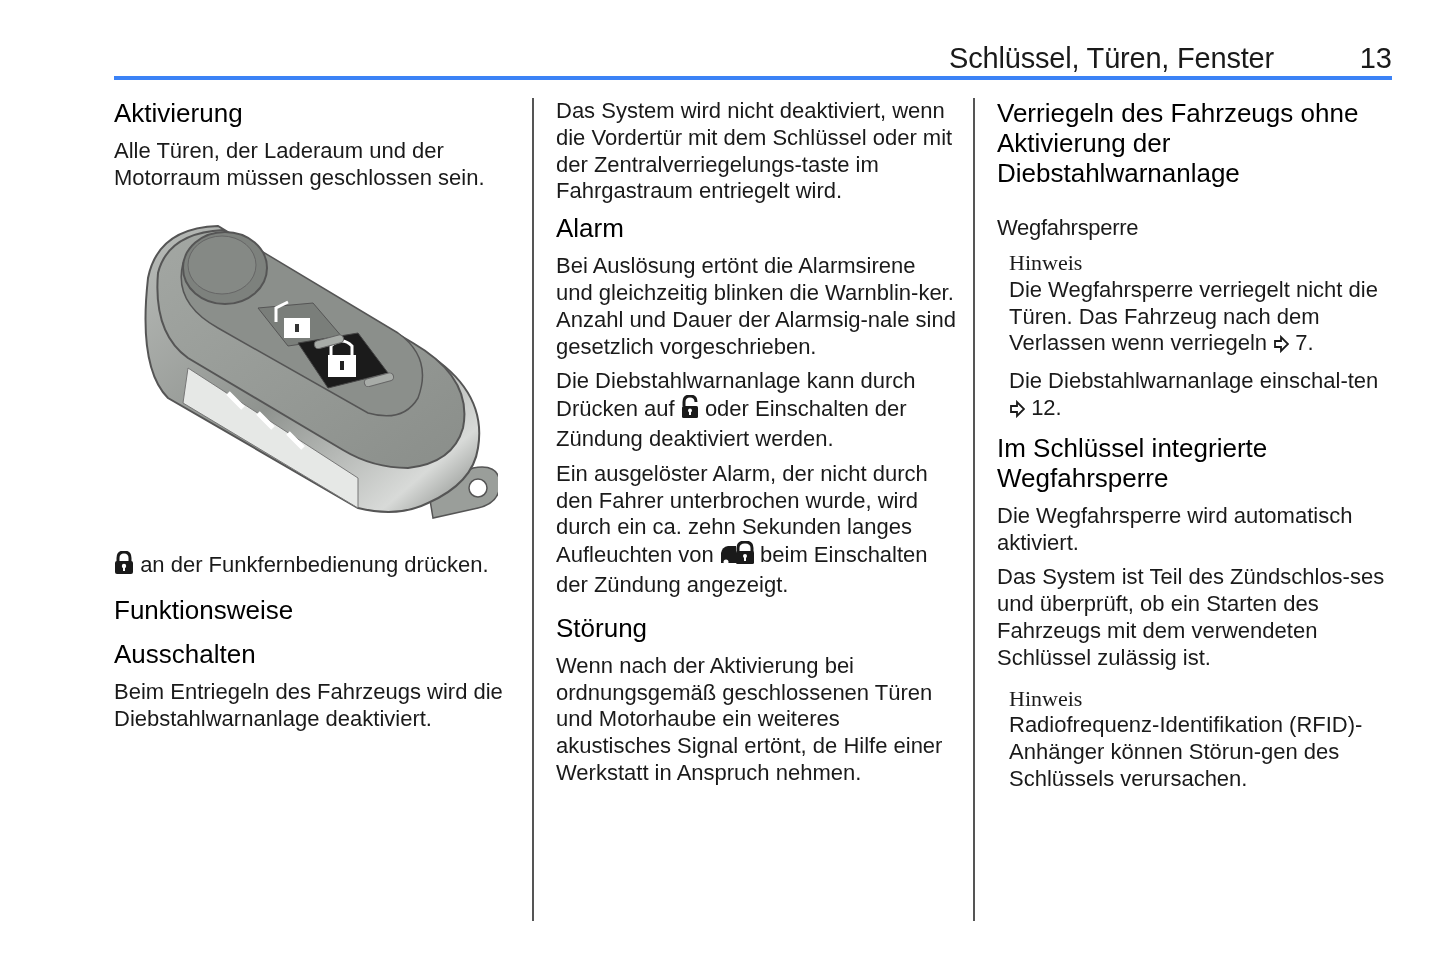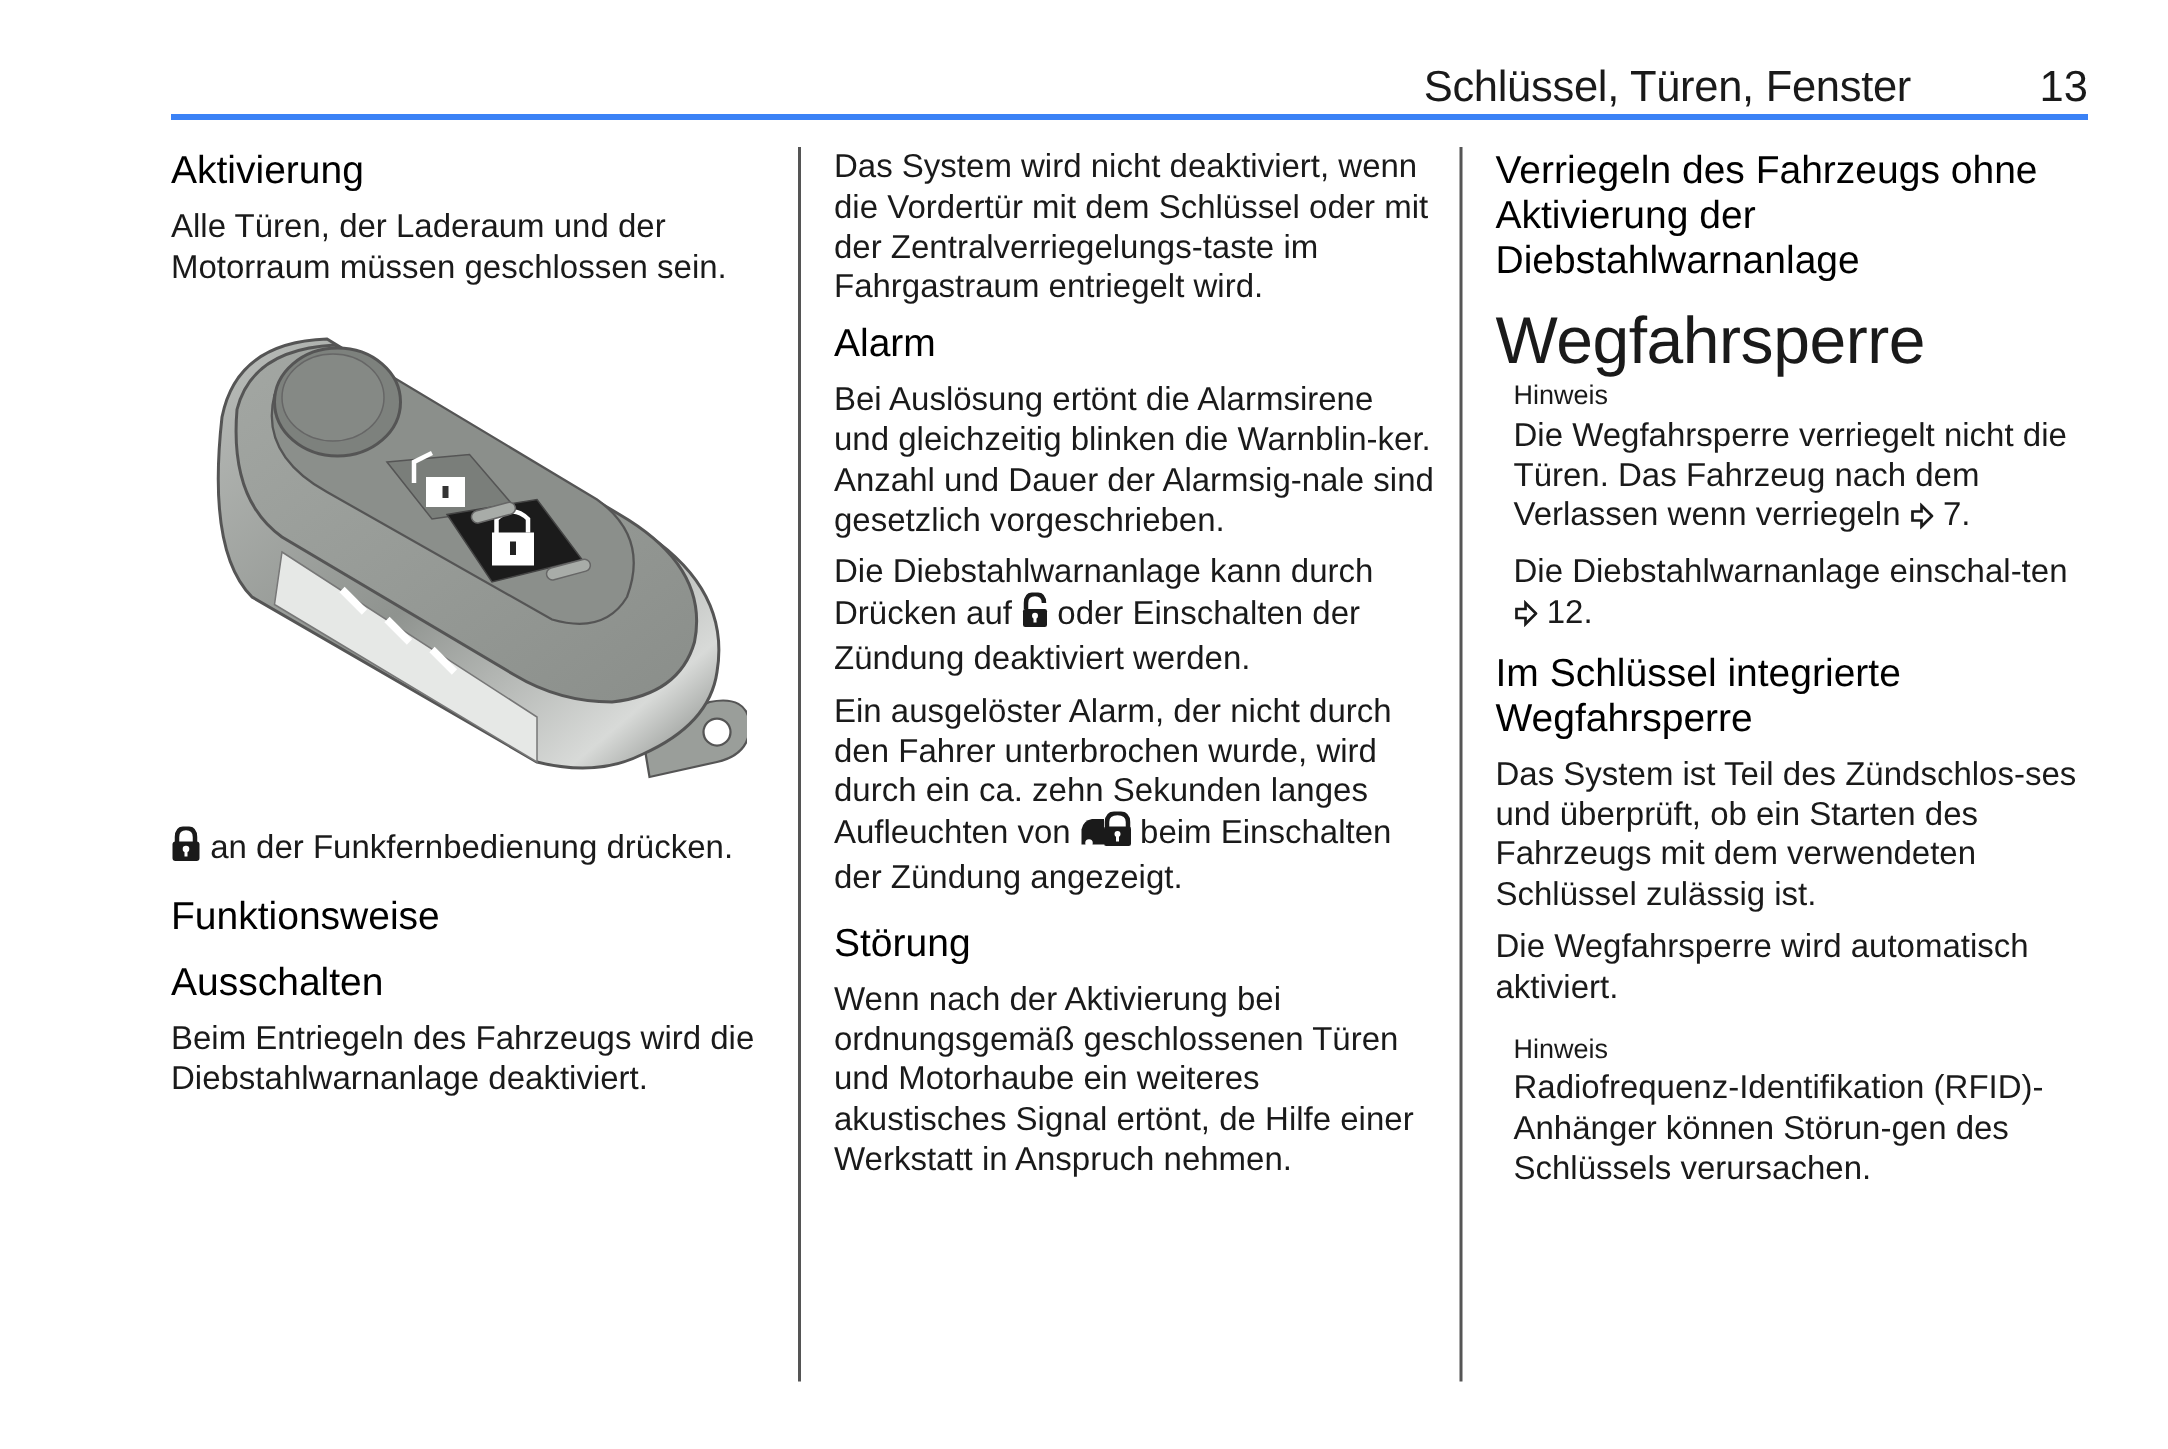--- a/index.html
+++ b/index.html
@@ -11,24 +11,24 @@
   .header-title { position: absolute; right: 118px; top: 0; font-size: 29px; line-height: 36px; letter-spacing: -0.2px; }
   .header-page { position: absolute; right: 0; top: 0; font-size: 29px; line-height: 36px; }
   .col { position: absolute; top: 98px; }
   .col1 { left: 114px; width: 400px; }
   .col2 { left: 556px; width: 400px; }
   .col3 { left: 997px; width: 400px; }
   .vline { position: absolute; top: 98px; width: 2px; height: 823px; background: #555; }
   .vl1 { left: 532px; }
   .vl2 { left: 973px; }
   h2 { font-size: 26px; font-weight: normal; margin: 0 0 10px 0; line-height: 30px; color: #000000; }
-  h1 { font-size: 44px; font-weight: normal; margin: 20px 0 2px 0; line-height: 40px; letter-spacing: -0.3px; }
+  h1 { font-size: 22px; font-weight: normal; margin: 20px 0 2px 0; line-height: 40px; letter-spacing: -0.3px; }
   p { font-size: 22px; line-height: 26.8px; margin: 0 0 8px 0; }
   .note { margin-left: 12px; }
-  .note-label { font-size: 18px; line-height: 26.8px; margin: 0; }
+  .note-label { font-size: 22px; line-height: 26.8px; margin: 0; font-family: Liberation Serif, serif; }
   .note p { margin: 0 0 8px 0; }
   .icon-inline { display: inline-block; vertical-align: -3px; }
   .key-illus { width: 370px; height: 315px; margin: 26px 0 18px 14px; }
 </style>
 </head>
 <body>
 
 <div class="header">
   <span class="header-title">Schlüssel, Türen, Fenster</span>
   <span class="header-page">13</span>
@@ -162,20 +162,20 @@
       <span class="icon-inline">
         <svg width="16" height="18" viewBox="0 0 16 18">
             <path d="M2 6 H8 V2 L15 9 L8 16 V12 H2 Z" fill="none" stroke="#1a1a1a" stroke-width="1.8"></path>
           </svg>
       </span>
       <span>12.</span>
     </p>
   </div>
 
   <h2 style="margin-top:8px">Im Schlüssel integrierte Wegfahrsperre</h2>
+  <p>Die Wegfahrsperre wird automatisch aktiviert.</p>
   <p>Das System ist Teil des Zündschlos-ses und überprüft, ob ein Starten des Fahrzeugs mit dem verwendeten Schlüssel zulässig ist.</p>
-  <p>Die Wegfahrsperre wird automatisch aktiviert.</p>
 
   <div class="note" style="margin-top:14px">
     <div class="note-label">Hinweis</div>
     <p>Radiofrequenz-Identifikation (RFID)-Anhänger können Störun-gen des Schlüssels verursachen.</p>
   </div>
 </div>
 
 </body></html>

